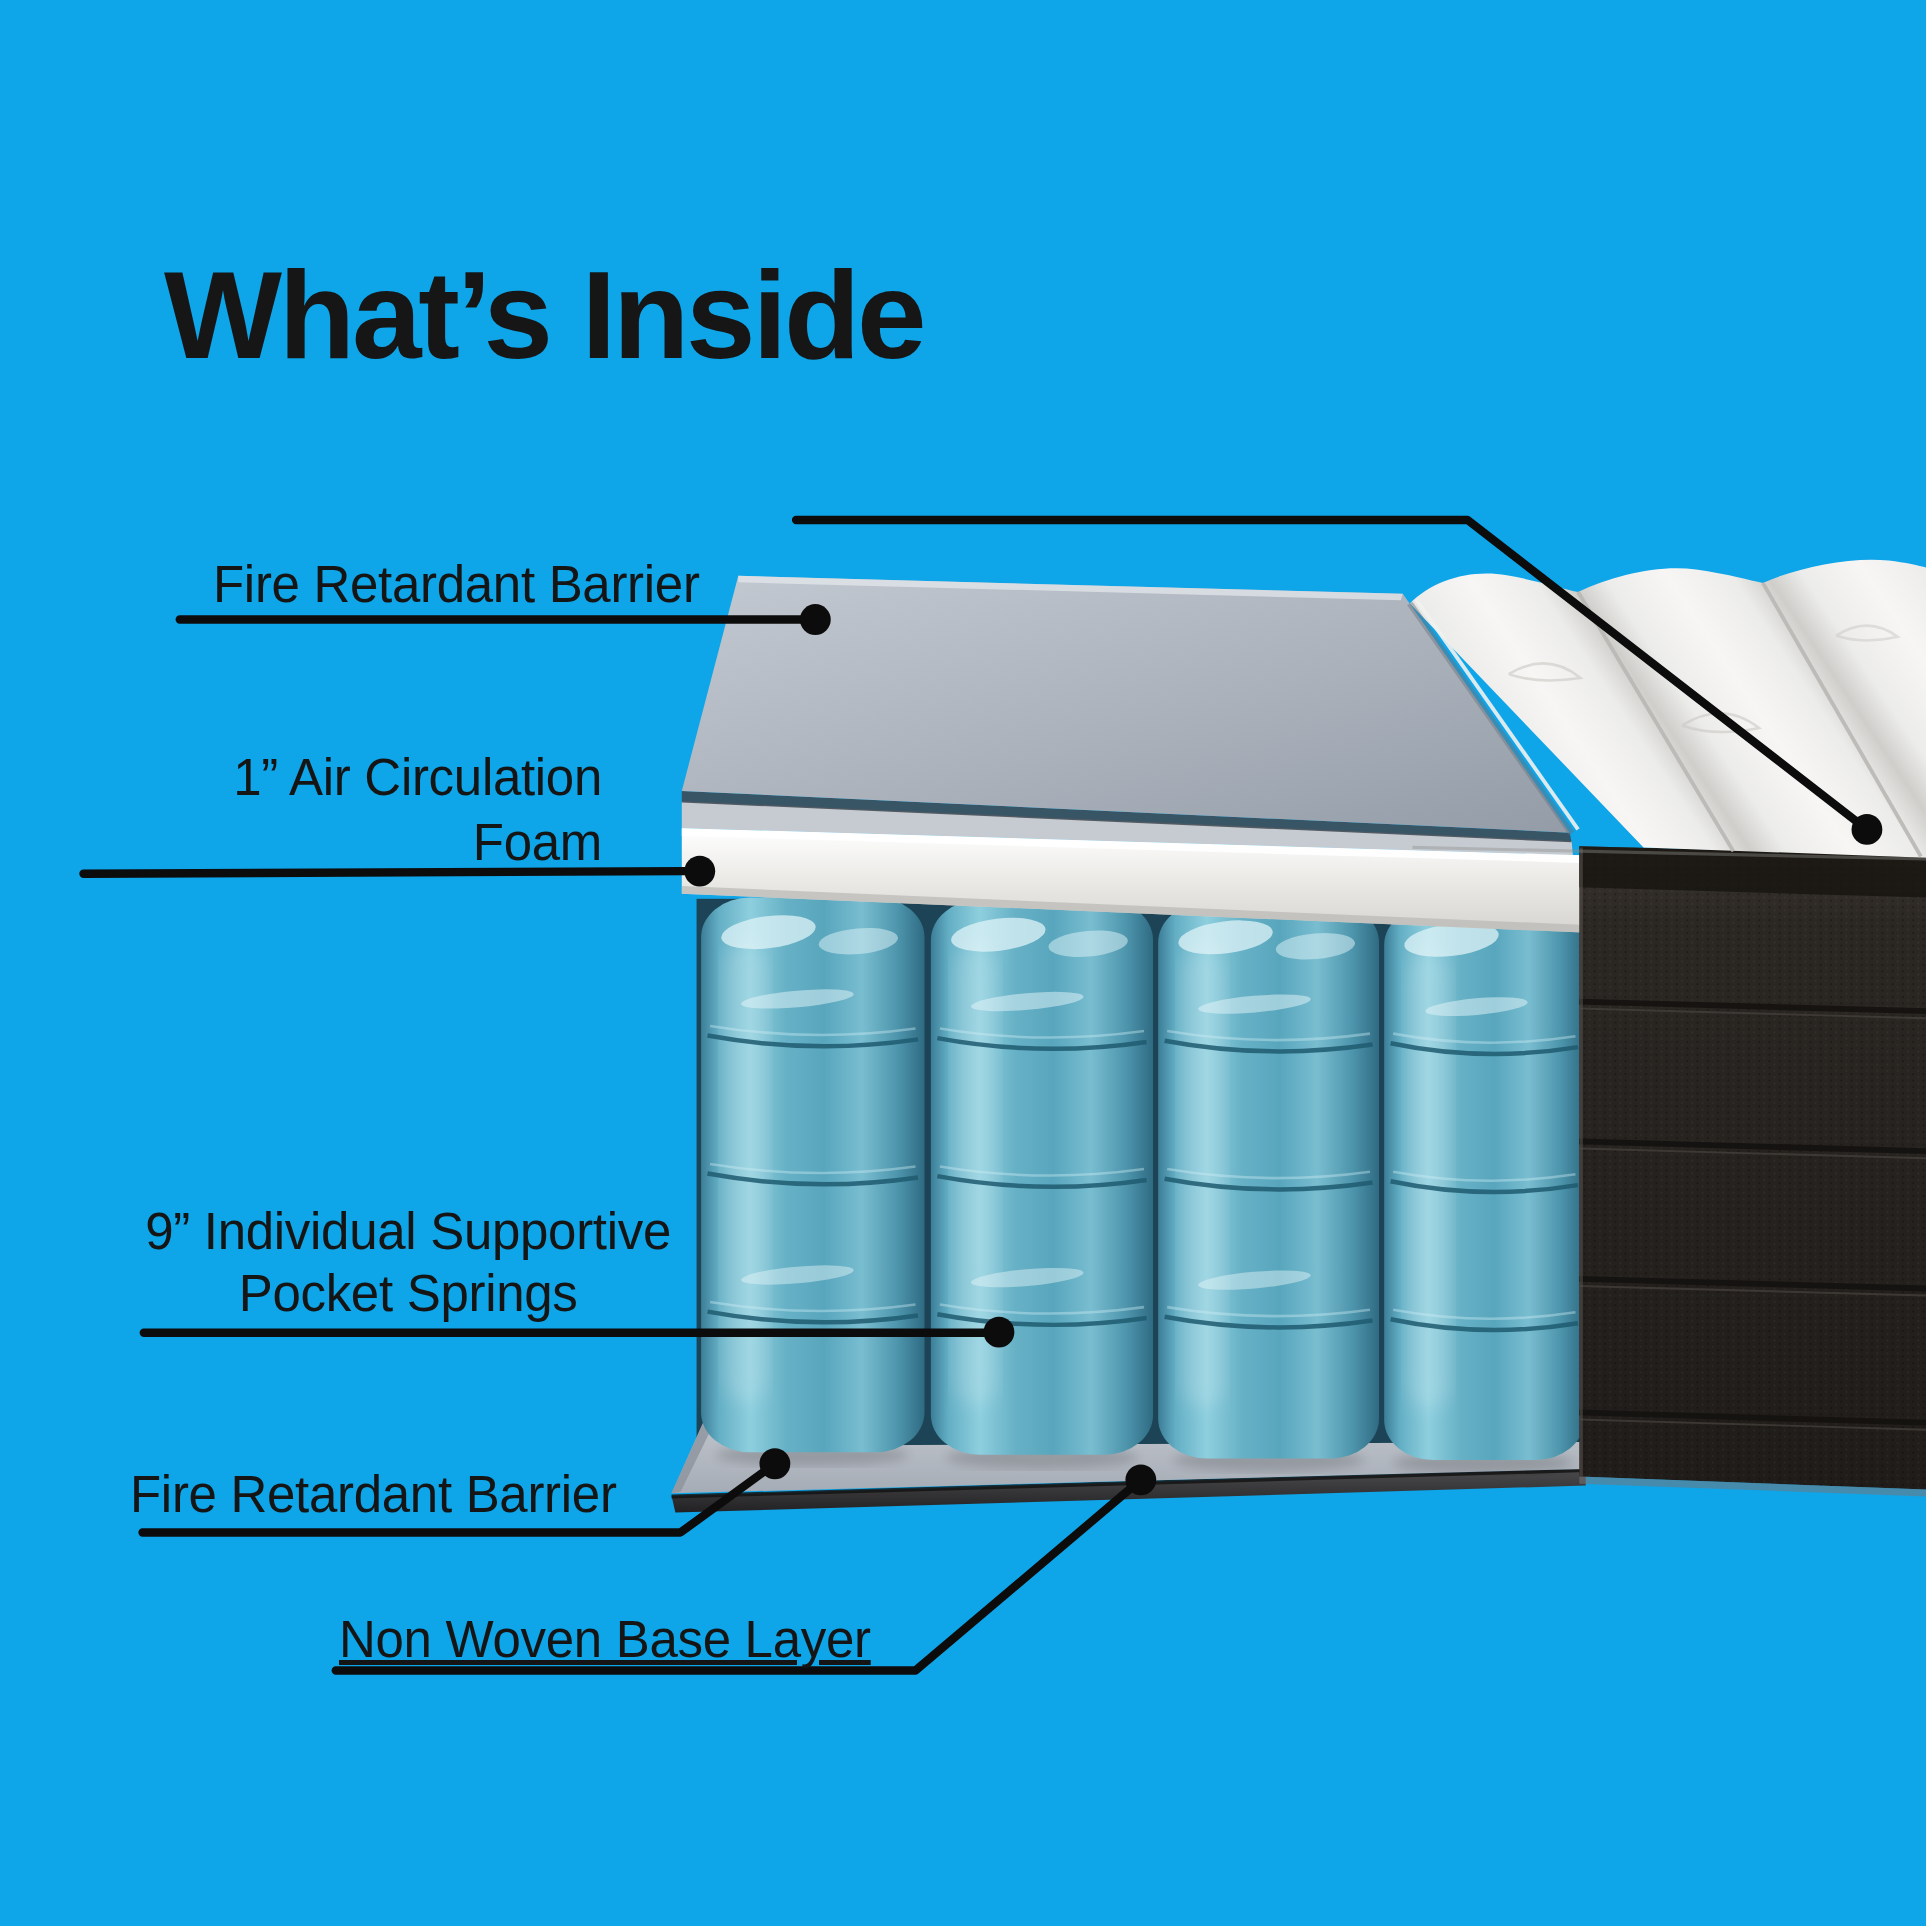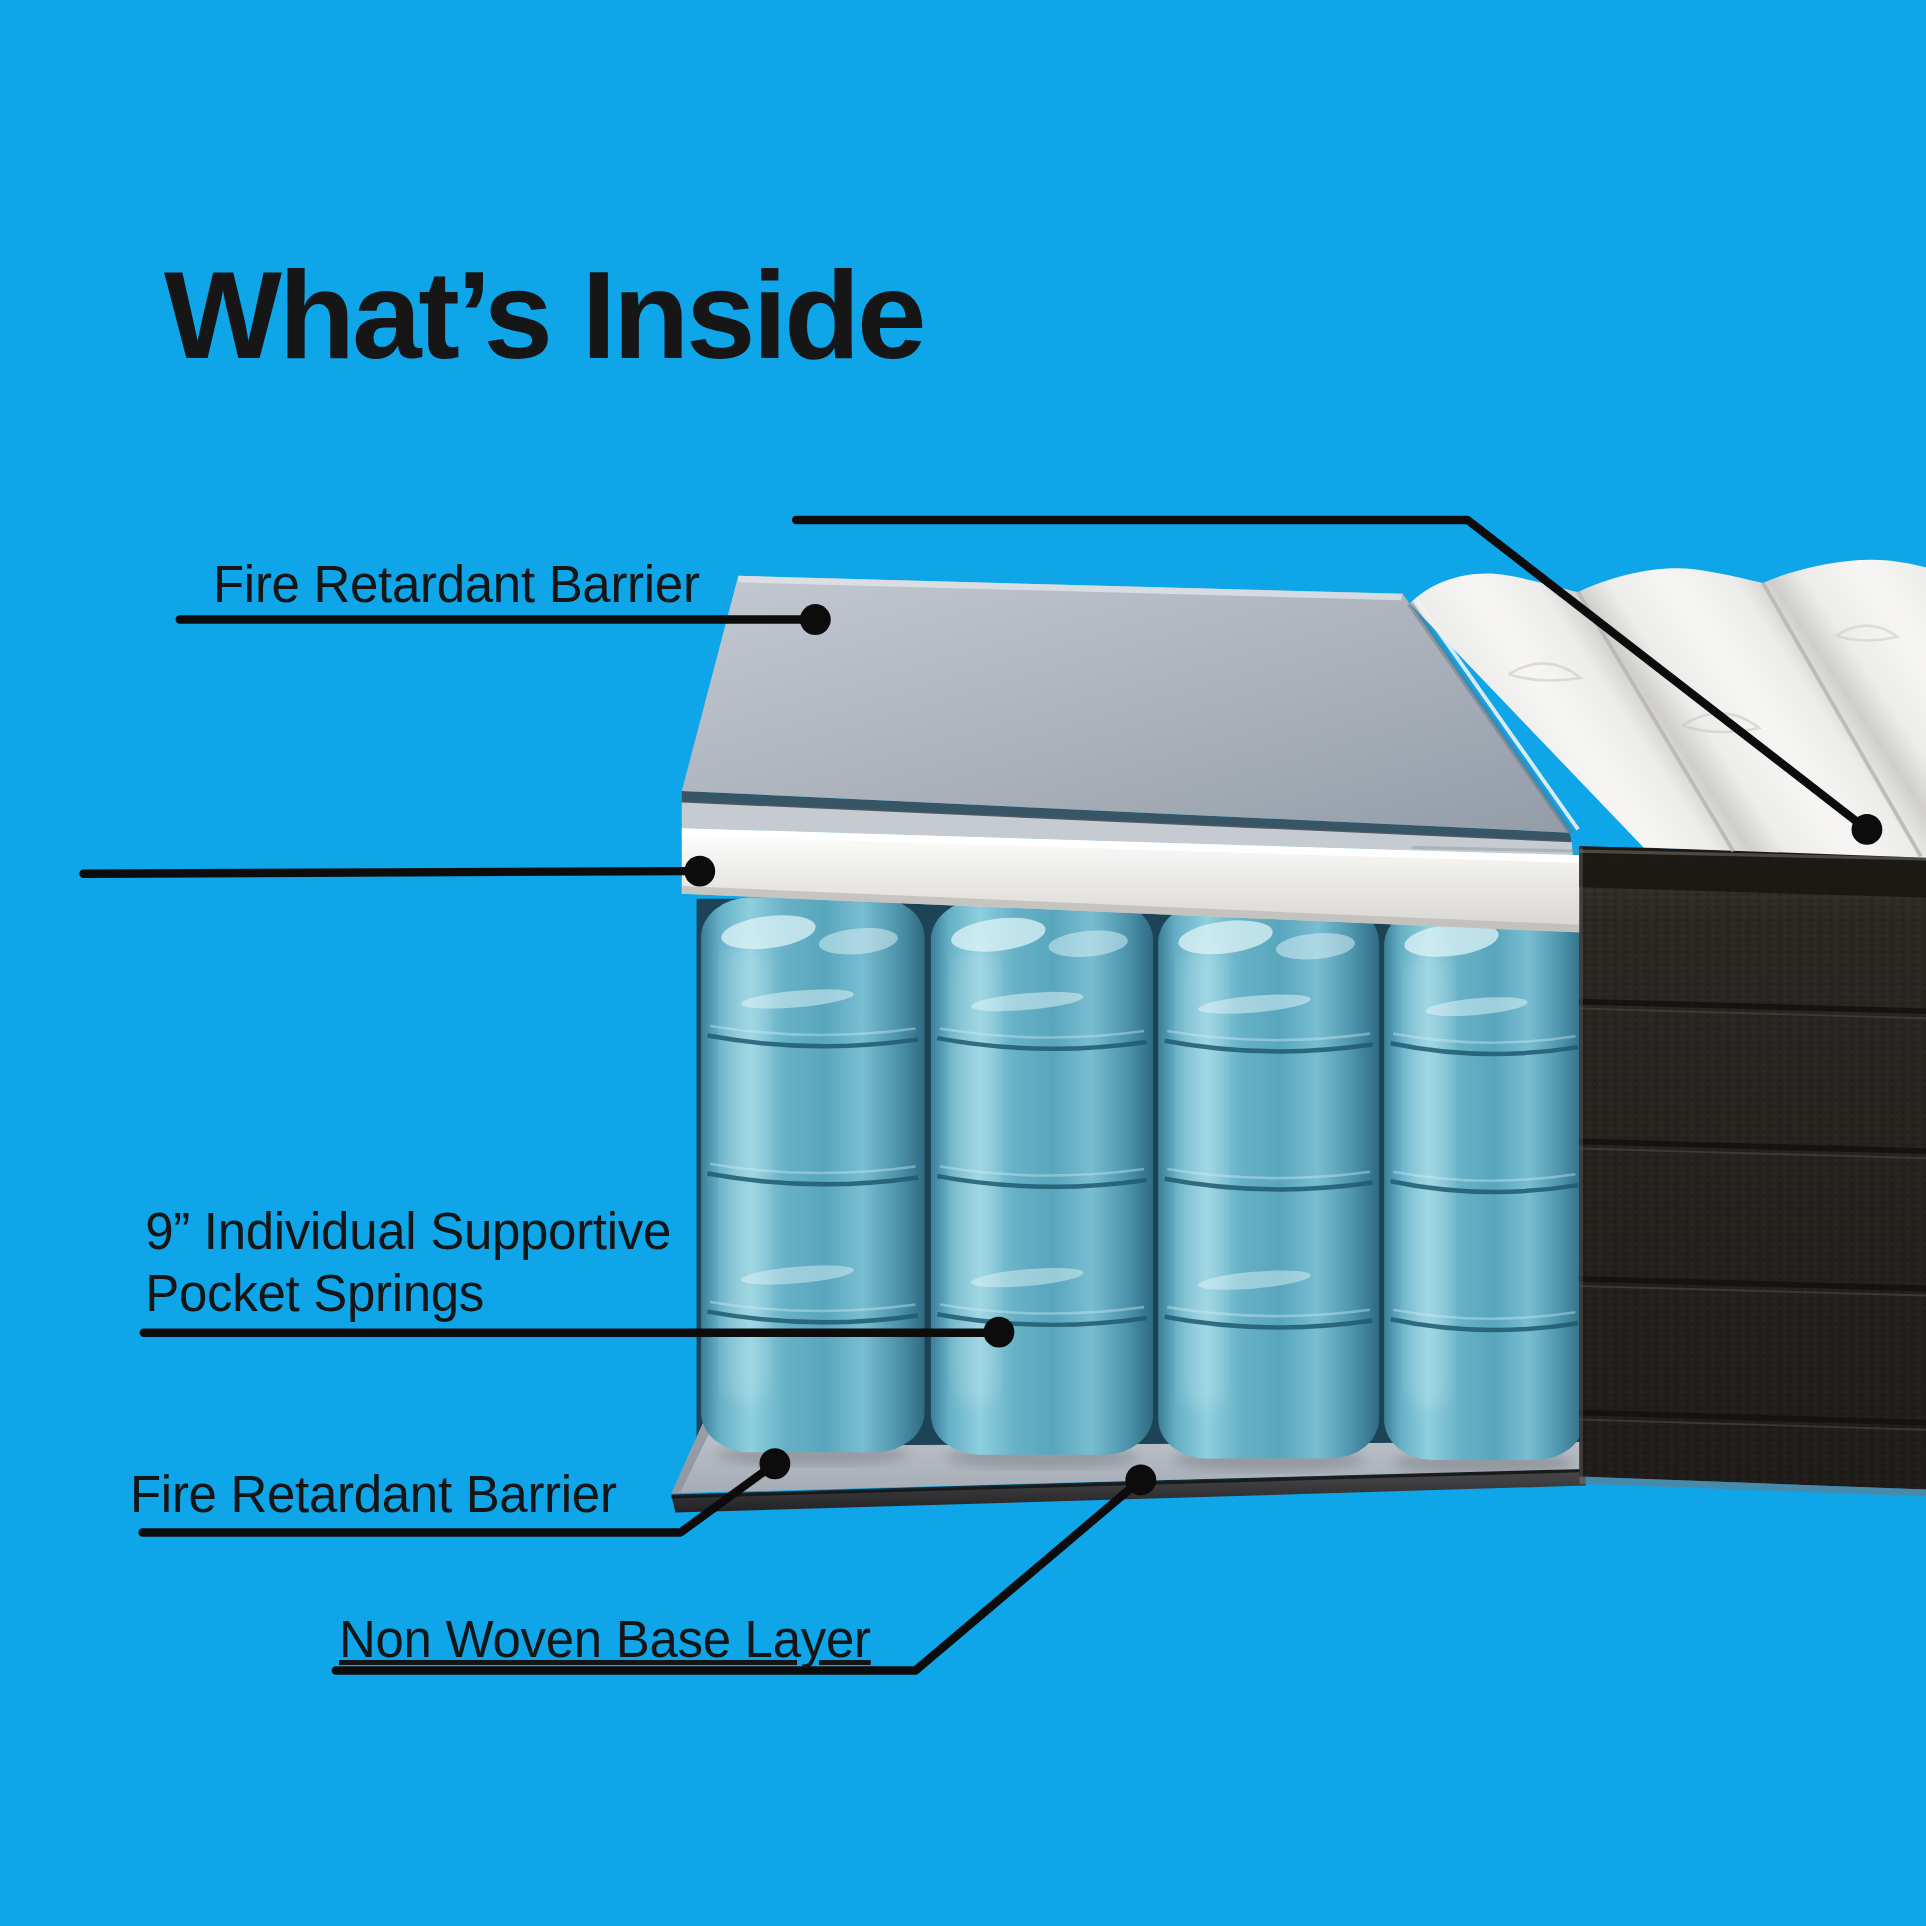--- a/index.html
+++ b/index.html
@@ -12,21 +12,21 @@
     font-size:125px;font-weight:700;letter-spacing:-3.2px;line-height:1;color:#161616;
     white-space:nowrap;
   }
   .callout-label{
     position:absolute;font-size:51px;font-weight:400;letter-spacing:-0.3px;
     line-height:1;color:#151515;white-space:nowrap;
   }
   .lbl-cover{left:830px;top:453px;}
   .lbl-fire-top{left:213px;top:559px;}
   .lbl-foam{right:1324px;top:745px;text-align:right;line-height:65px;}
-  .lbl-springs{right:1255px;top:1201px;text-align:left;line-height:62px;}
+  .lbl-springs{right:1255px;top:1201px;text-align:center;line-height:62px;}
   .lbl-fire-bottom{left:130px;top:1469px;}
   .lbl-base{left:339px;top:1614px;text-decoration:underline;}
   svg{position:absolute;left:0;top:0;}
 </style>
 </head>
 <body>
 
 <div class="stage">
 
   <svg width="1926" height="1926" viewBox="0 0 3000 3000">
@@ -233,20 +233,24 @@
         <circle cx="1777" cy="2305" r="24" fill="#0c0c0c" stroke="none"></circle>
       </g>
     </g>
   </svg>
 
   <h1 class="page-title" style="margin:0;">What’s Inside</h1>
 
 
   <div class="callout-label lbl-fire-top">Fire Retardant Barrier</div>
 
+  <div class="callout-label lbl-foam">
+    <span>1” Air Circulation</span><br>
+    <span>Foam</span>
+  </div>
 
   <div class="callout-label lbl-springs">
     <span>9” Individual Supportive</span><br>
     <span>Pocket Springs</span>
   </div>
 
   <div class="callout-label lbl-fire-bottom">Fire Retardant Barrier</div>
 
   <div class="callout-label lbl-base">Non Woven Base Layer</div>
 

